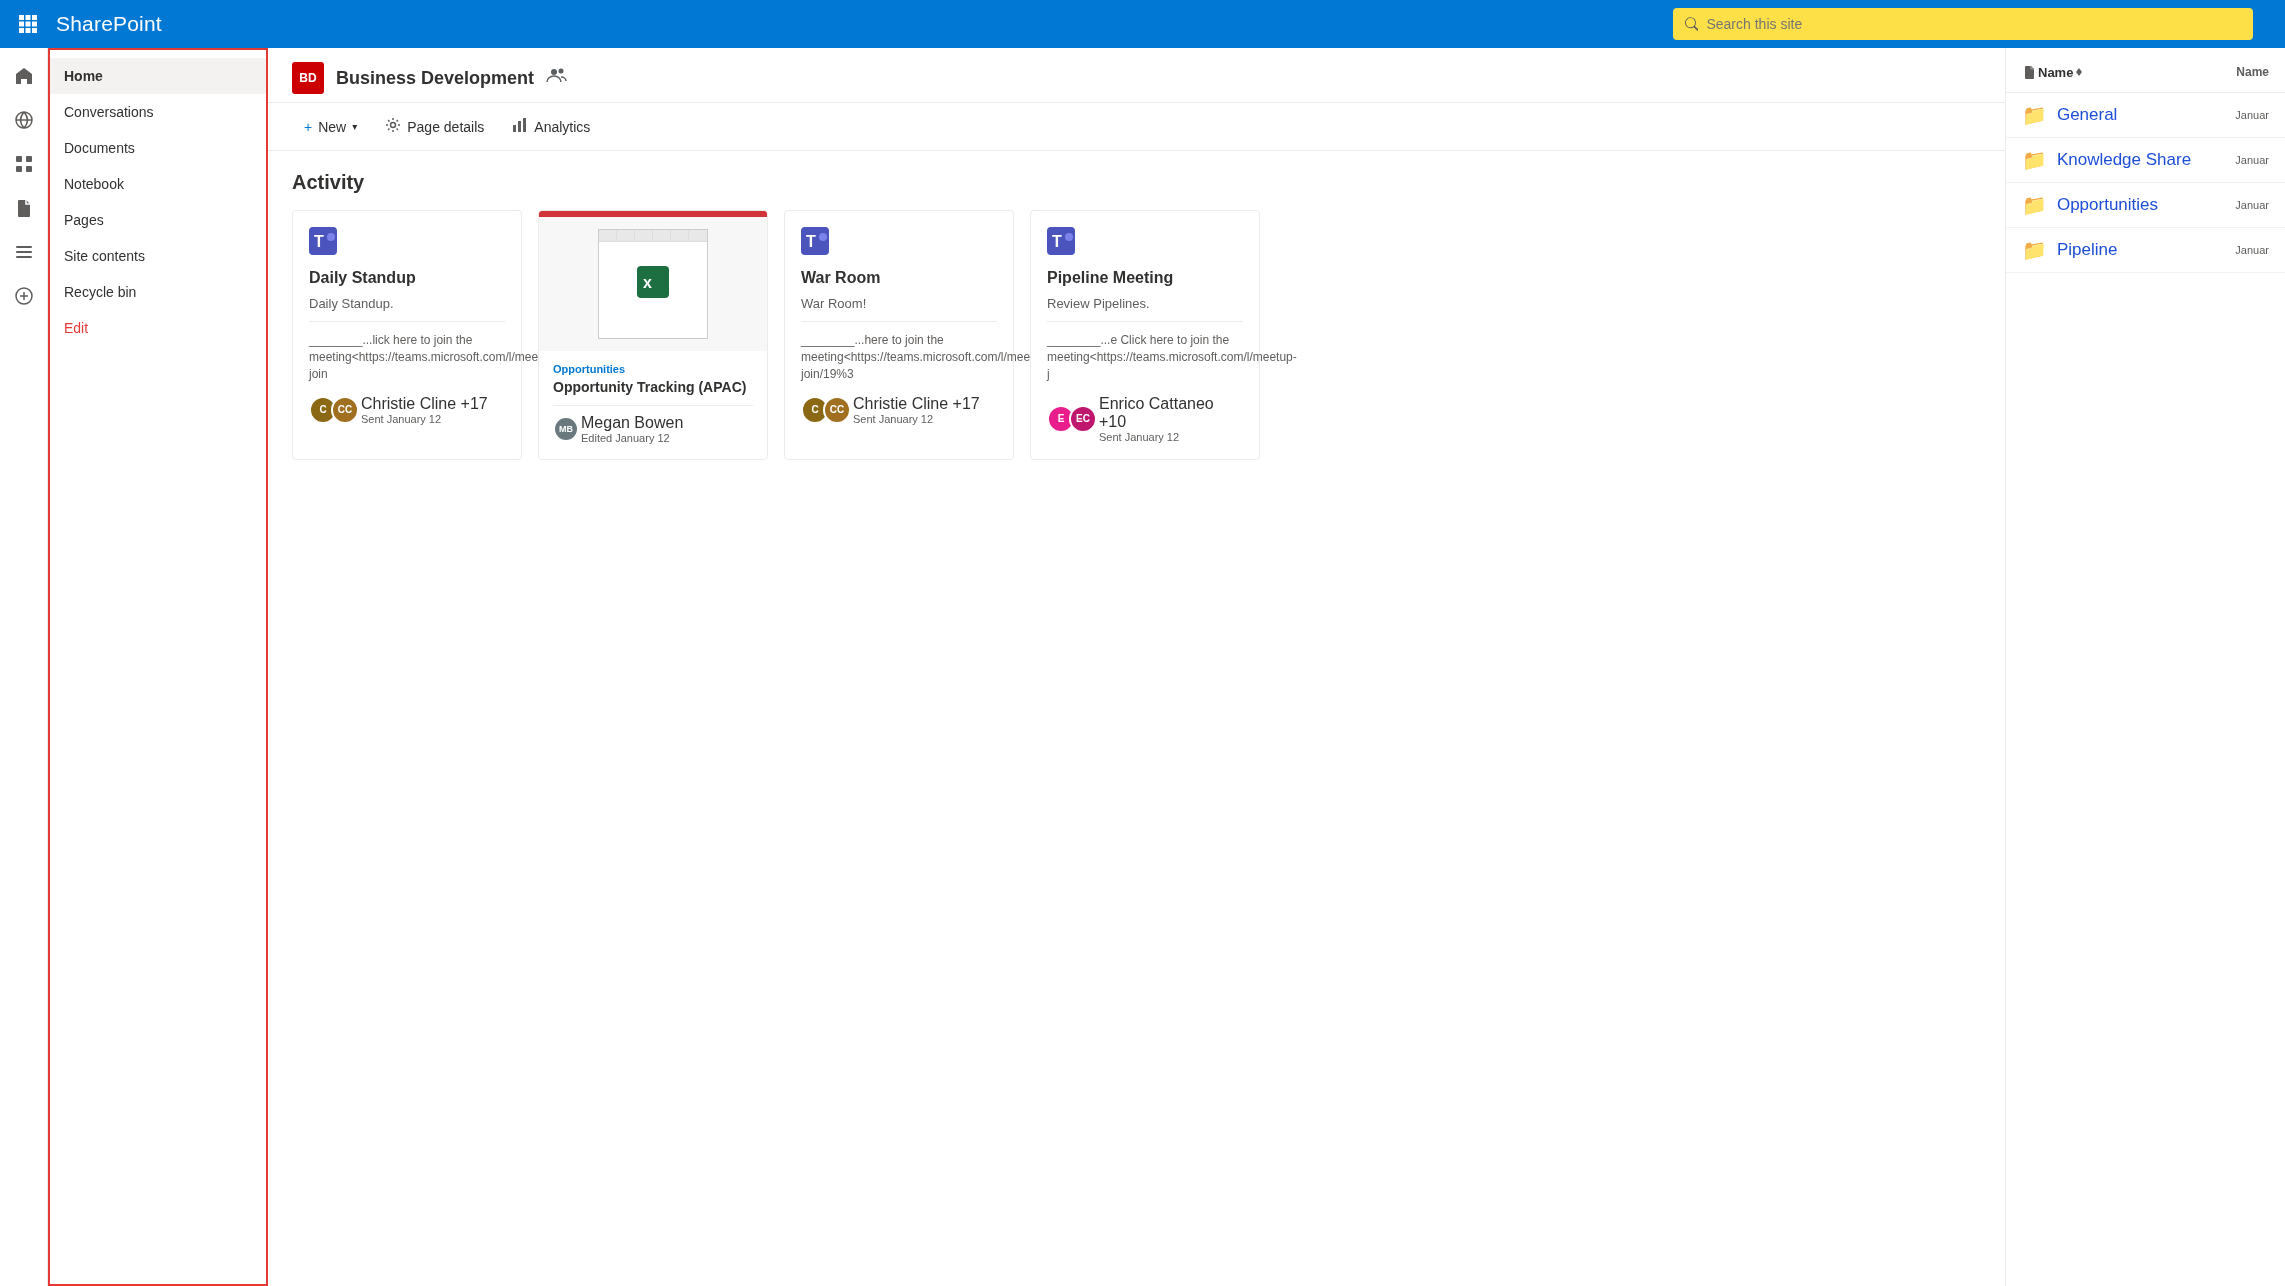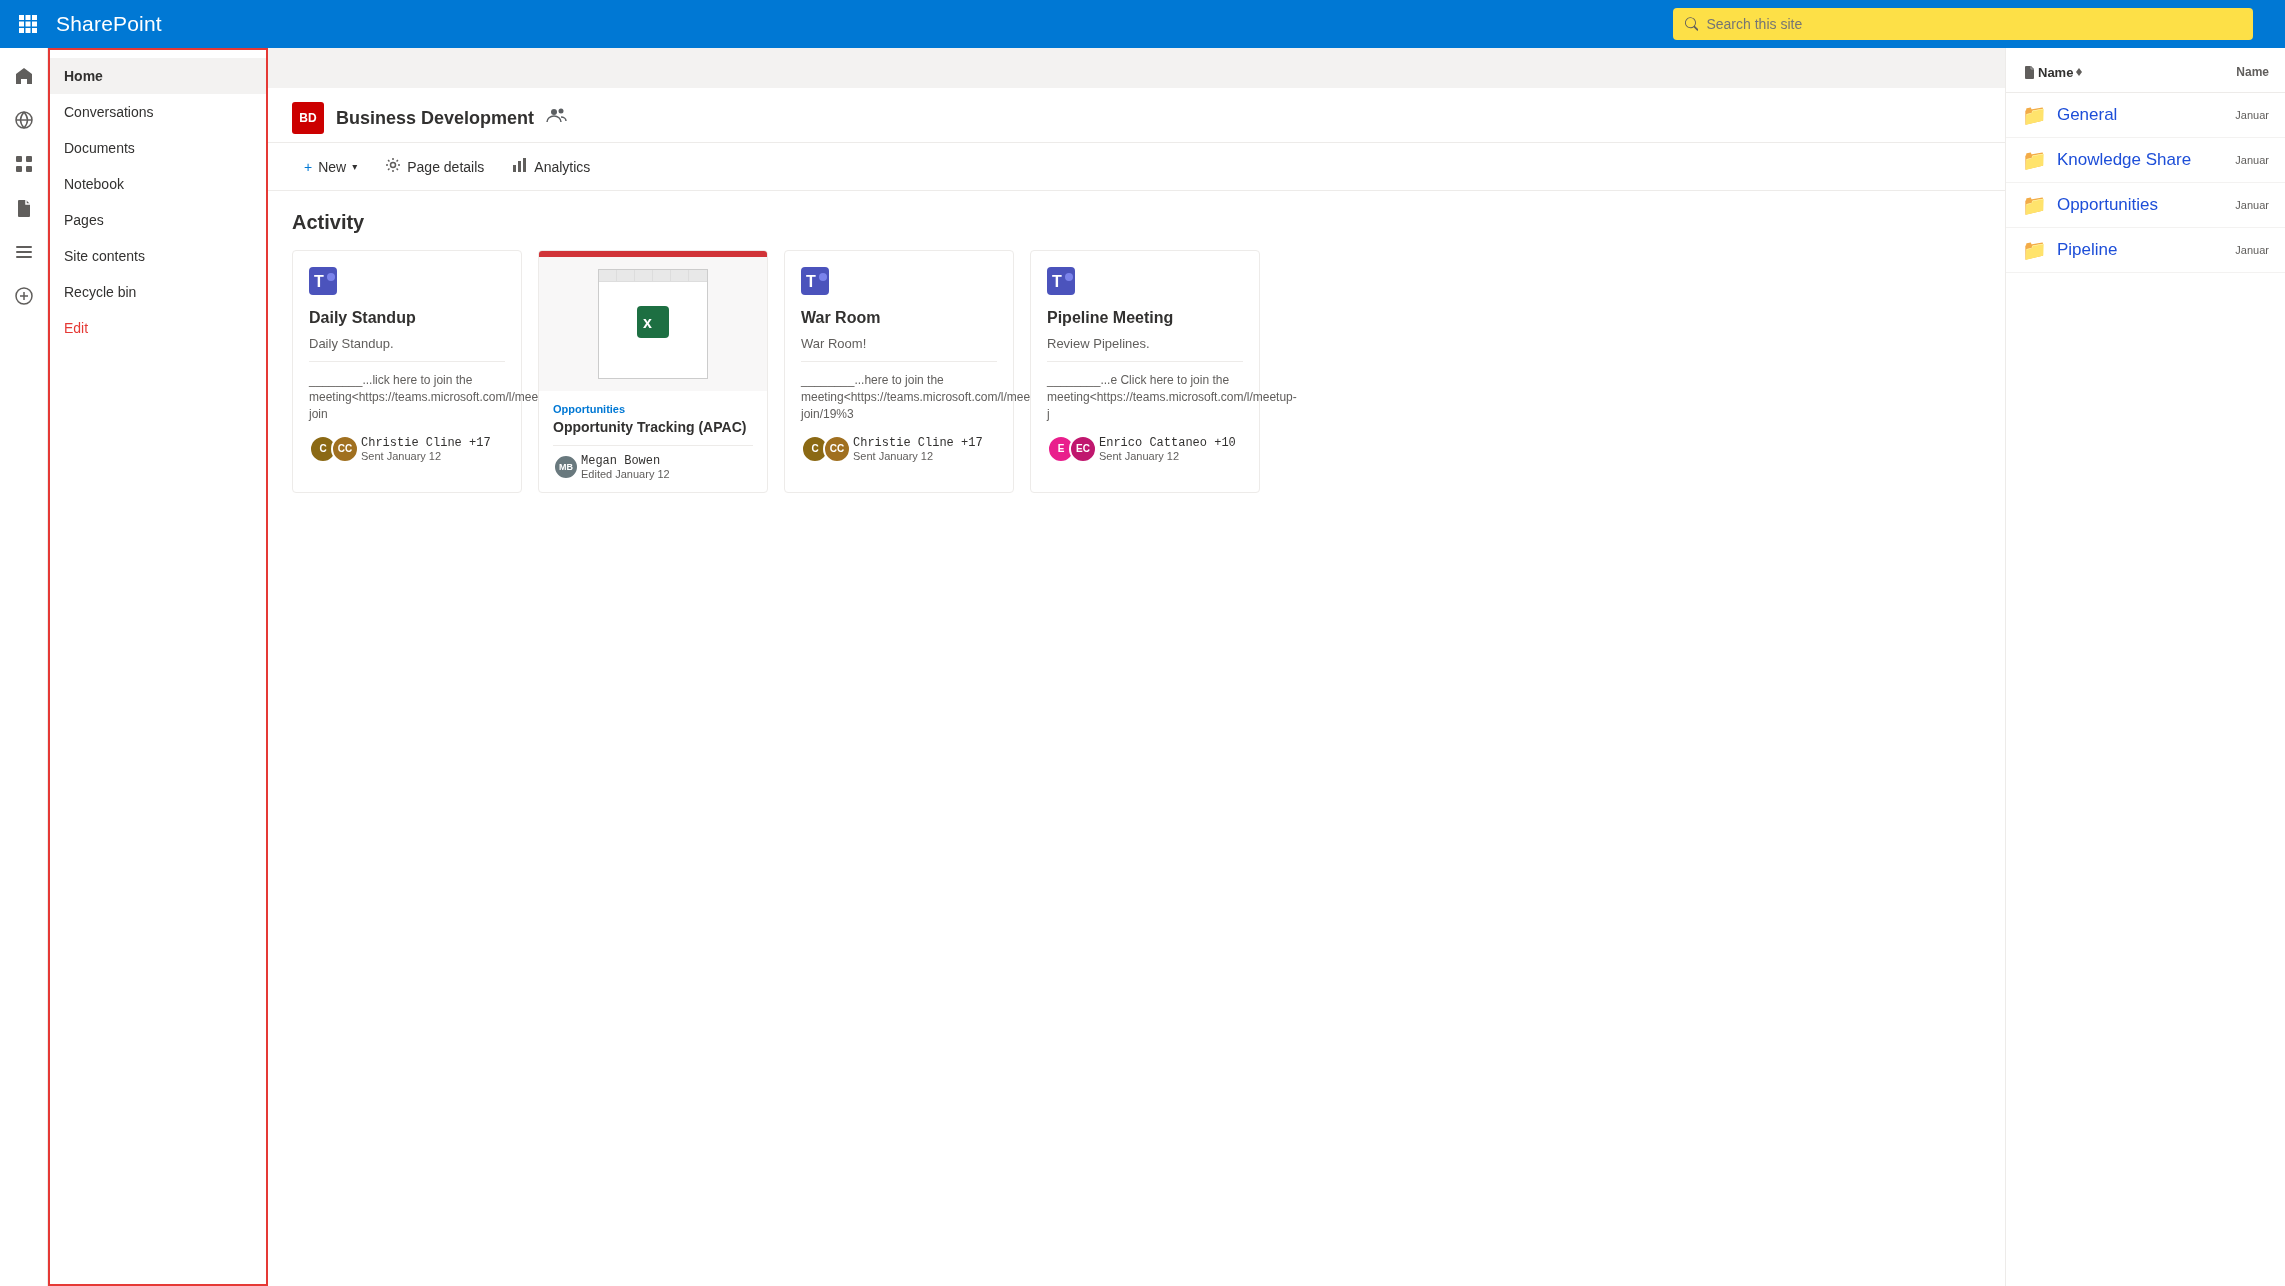--- a/index.html
+++ b/index.html
@@ -68,21 +68,21 @@
     }
     .sidebar-item.active { background: #f3f2f1; font-weight: 600; }
     .sidebar-item.edit { color: #e53935; font-weight: 500; }
 
     
     .main {
       position: fixed; top: 48px; left: 268px; right: 0; bottom: 0;
       display: flex; overflow: hidden;
     }
     .content-area {
-      flex: 1; overflow-y: auto; background: white; padding: 0; margin-top: 40px;
+      flex: 1; overflow-y: auto; background: white; padding: 0;
     }
 
     
     .site-header {
       display: flex; align-items: center; gap: 12px;
       padding: 14px 24px 8px 24px;
       border-bottom: 1px solid #edebe9;
     }
     .site-logo {
       width: 32px; height: 32px; background: #c00; border-radius: 3px;
@@ -121,21 +121,21 @@
     .card-link { font-size: 12px; color: #605e5c; margin-bottom: 12px; line-height: 1.4; }
     .card-divider { height: 1px; background: #edebe9; margin-bottom: 10px; }
     .card-footer { display: flex; align-items: center; gap: 8px; }
     .avatar-group { display: flex; }
     .avatar {
       width: 28px; height: 28px; border-radius: 50%;
       display: flex; align-items: center; justify-content: center;
       font-size: 10px; font-weight: 600; color: white;
       border: 2px solid white; margin-right: -6px;
     }
-    .card-footer-info { font-size: 12px; color: #323130; font-family: Liberation Mono, monospace; }
+    .card-footer-info { font-size: 16px; color: #323130; }
     .card-footer-sub { font-size: 11px; color: #605e5c; }
 
     
     .opportunity-card {
       width: 230px; background: white;
       border: 1px solid #edebe9; border-radius: 4px;
       overflow: hidden; cursor: pointer;
     }
     .opp-preview {
       height: 140px; background: #f8f7f7;

